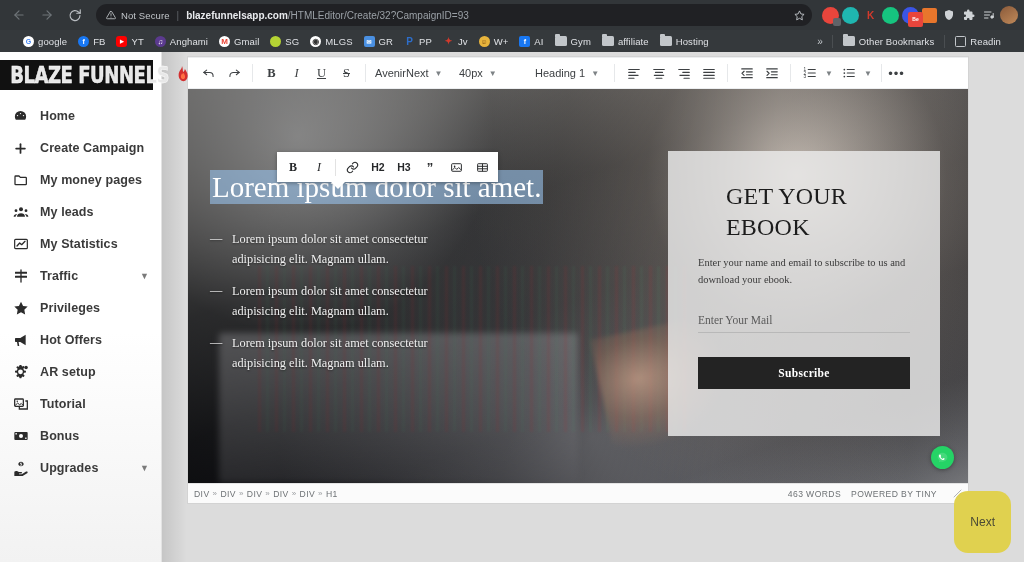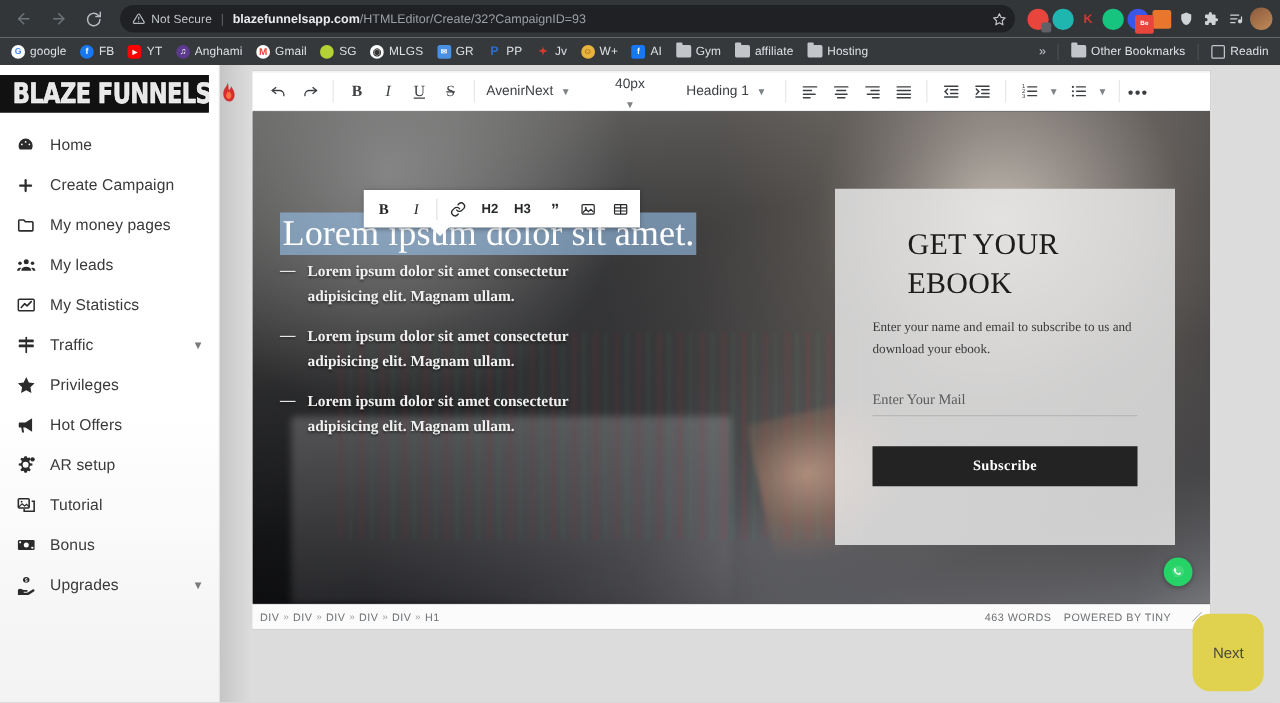--- a/index.html
+++ b/index.html
@@ -75,21 +75,21 @@
                justify-content:center;color:#cfd3d6;font-size:12px;}
   .avatar-ext { width:18px;height:18px;border-radius:50%;
                 background: linear-gradient(145deg,#8a5a3a,#c08a5a); }
 
   
   .bookmarks {
     height: 22px;
     background: #35393c;
     display: flex;
     align-items: center;
-    padding: 0 4px;
+    padding: 0 18px;
     gap: 1px;
     font-size: 9.5px;
     color: #dfe1e5;
     overflow: hidden;
     white-space: nowrap;
   }
   .bm { display: flex; align-items: center; gap: 4px; padding: 2px 5px; flex: none; }
   .bm-label { font-size: 9.5px; color: #dfe1e5; letter-spacing: .1px;}
   .bm-ico {
     width: 11px; height: 11px; border-radius: 50%;
@@ -113,21 +113,21 @@
   .app {
     height: calc(562px - 52px);
     display: flex;
     background: #ffffff;
     position: relative;
     overflow: hidden;
   }
 
   
   .sidebar {
-    width: 176px;
+    width: 162px;
     flex: none;
     background: linear-gradient(180deg,#ffffff 0%, #ffffff 55%, #f2f2f2 100%);
     border-right: 1px solid #e3e3e3;
     padding-top: 4px;
     position: relative;
     z-index: 3;
   }
   .logo {
     margin: 4px 8px 10px 0;
     height: 30px;
@@ -154,20 +154,21 @@
   .nav-list { padding: 0 0 0 0; }
   .nav-item {
     display: flex;
     align-items: center;
     height: 32px;
     padding: 0 12px 0 12px;
     gap: 11px;
     color: #3a3a3a;
     font-size: 12.5px;
     letter-spacing: .1px;
+    font-weight: bold;
   }
   .nav-ico {
     width: 17px; flex: none;
     display: flex; align-items: center; justify-content: center;
     color: #2b2b2b;
   }
   .nav-label { flex: 1; white-space: nowrap; }
   .nav-caret { color: #7a7a7a; font-size: 9px; flex: none; }
 
   
@@ -217,21 +218,21 @@
     justify-content: center; color: #3d4043; font-size: 12.5px;
     border-radius: 3px;
   }
   .tb-select {
     display: flex; align-items: center; gap: 6px;
     padding: 0 7px; height: 24px; font-size: 11px; color: #3d4043;
     border-radius: 3px;
   }
   .tb-select .cv { color: #7d8285; font-size: 8px; }
   .sel-font { min-width: 84px; }
-  .sel-size { min-width: 76px; flex-direction: column; }
+  .sel-size { min-width: 76px; }
   .sel-fmt  { min-width: 84px; }
 
   
   .canvas {
     flex: 1;
     position: relative;
     overflow: hidden;
     background:#2b2b2b;
   }
   .hero-bg {
@@ -301,21 +302,21 @@
     font-family: "Liberation Serif", serif;
     font-size: 29px;
     color: #ffffff;
     background: rgba(150,190,230,.62);
     display: inline;
     line-height: 1.42;
     box-decoration-break: clone;
     -webkit-box-decoration-break: clone;
     padding: 1px 2px;
   }
-  .hero-list { list-style: none; font-weight: bold; }
+  .hero-list { margin-top: 22px; list-style: none; }
   .hero-list li {
     font-family: "Liberation Serif", serif;
     font-size: 12.3px;
     color: #f0f0f0;
     line-height: 1.62;
     margin-bottom: 12px;
     position: relative;
     padding-left: 22px;
     max-width: 262px;
     text-shadow: 0 1px 2px rgba(0,0,0,.5);

